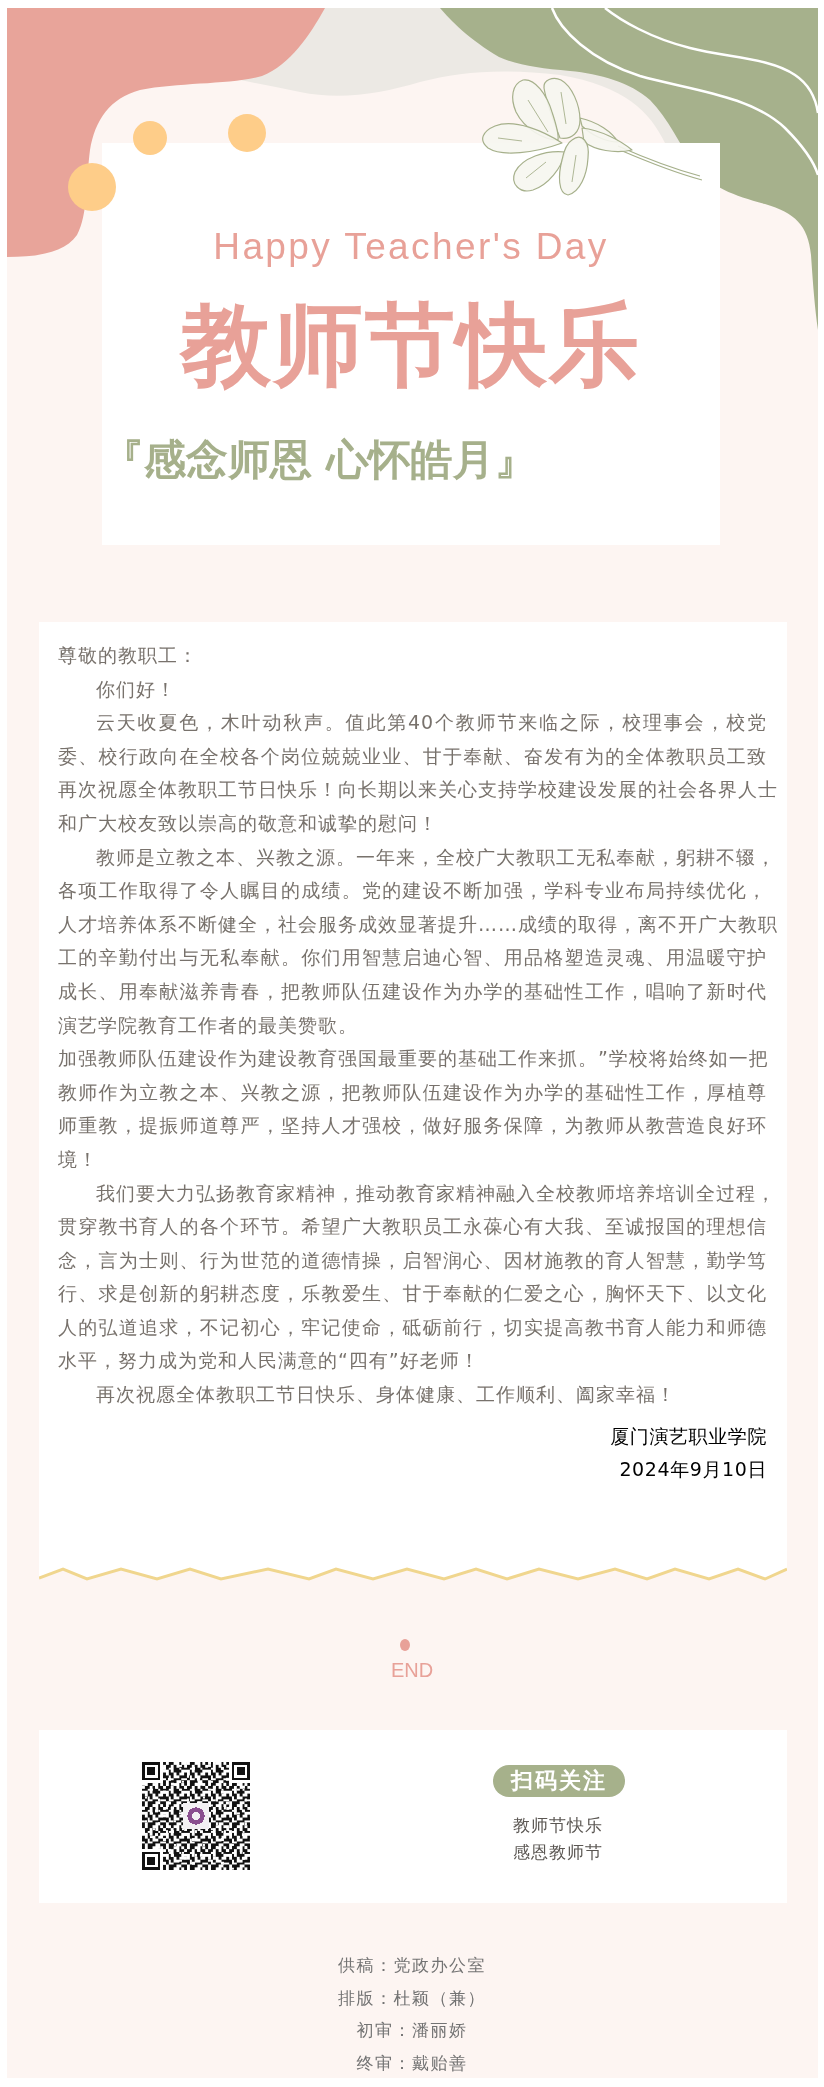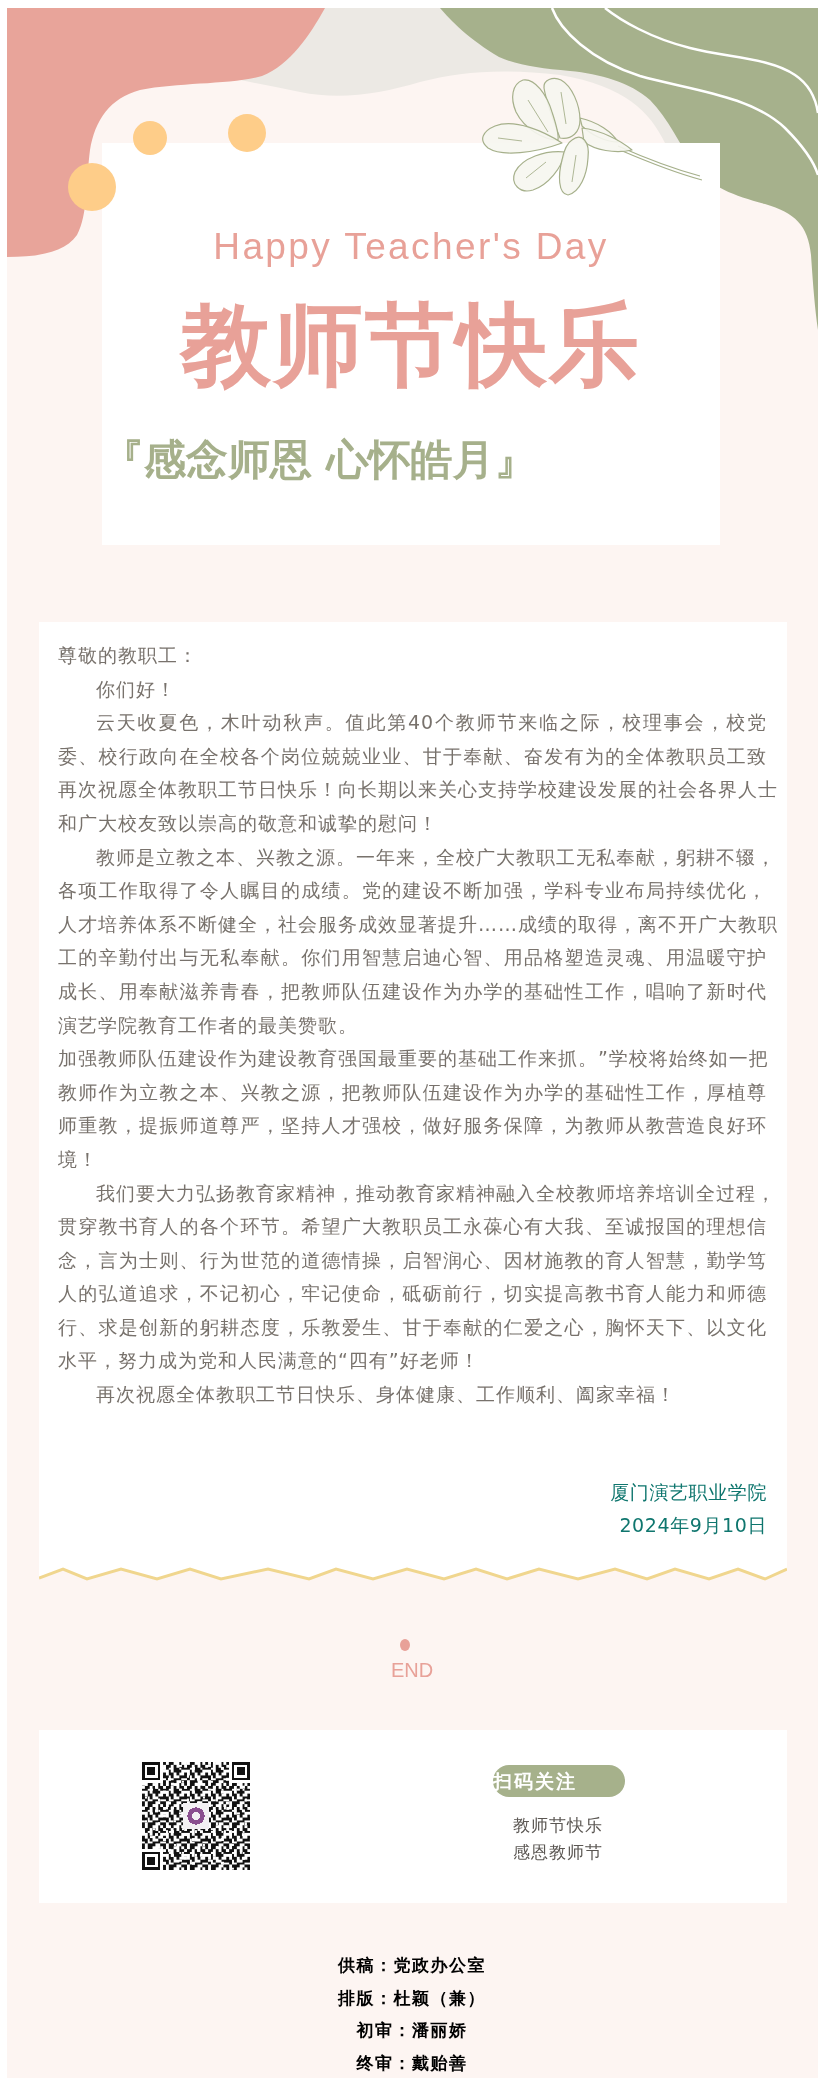--- a/index.html
+++ b/index.html
@@ -29,47 +29,47 @@
   .letter-card { left: 39px; top: 622px; width: 748px; height: 947px; background: #ffffff; }
   .zigzag { left: 39px; top: 1560px; width: 748px; height: 24px; }
   .letter-text {
     left: 58px; top: 639px; width: 709px;
     font-size: 19px; line-height: 33.6px; letter-spacing: 1px; color: #78726c;
   }
   .line { display: block; white-space: nowrap; text-align: justify; text-align-last: justify; }
   .line.last { text-align-last: left; }
   .line.indent { text-indent: 38px; }
   .signature {
-    left: 58px; top: 1476px; width: 709px; text-align: right;
-    font-size: 19px; line-height: 33px; letter-spacing: 0.6px; color: #0f766e;
+    left: 58px; top: 1420px; width: 709px; text-align: right;
+    font-size: 19px; line-height: 33px; letter-spacing: 0.6px; color: #000000;
   }
   .signature div { display: block; }
 
   .end-dot { left: 400px; top: 1639px; width: 10px; height: 12px; border-radius: 50%; background: #e8a198; }
   .end-label {
     left: 0; top: 1658px; width: 824px; text-align: center;
     font-family: "Liberation Sans", sans-serif; font-weight: normal; font-size: 20px; line-height: 24px; color: #e8a198;
   }
 
   .follow-card { left: 39px; top: 1730px; width: 748px; height: 173px; background: #ffffff; }
   .qr { left: 142px; top: 1762px; width: 108px; height: 108px; }
   .follow-badge {
     left: 493px; top: 1765px; width: 132px; height: 32px; border-radius: 16px;
-    background: #a6b18b; color: #ffffff; 
-    font-size: 19px; font-weight: bold; line-height: 32px; letter-spacing: 2px;
+    background: #a6b18b; color: #ffffff; text-align: center;
+    font-size: 22px; font-weight: bold; line-height: 32px; letter-spacing: 2px;
   }
   .follow-lines {
     left: 478px; top: 1812px; width: 160px; text-align: center;
     font-size: 17px; line-height: 27px; letter-spacing: 1px; color: #5b5753;
   }
   .follow-lines div { display: block; }
 
   .credits {
     left: 0; top: 1949px; width: 824px; text-align: center;
-    font-size: 17px; line-height: 32.7px; letter-spacing: 1.5px; color: #000000; font-weight: bold;
+    font-size: 17px; line-height: 32.7px; letter-spacing: 1.5px; color: #737373;
   }
   .credits div { display: block; }
 </style>
 </head>
 <body>
 
 <div class="abs page-bg"></div>
 
 <svg class="abs deco" viewBox="0 0 824 560" xmlns="http://www.w3.org/2000/svg">
   <path fill="#ece9e4" d="M240 8 H705 V143 H665 C650 112 625 86 560 75 C500 68 460 72 420 82 C380 94 340 100 300 92 C280 88 260 84 240 80 Z"></path>
@@ -122,22 +122,22 @@
   <div class="line last">演艺学院教育工作者的最美赞歌。</div>
 
   <div class="line">加强教师队伍建设作为建设教育强国最重要的基础工作来抓。”学校将始终如一把</div>
   <div class="line">教师作为立教之本、兴教之源，把教师队伍建设作为办学的基础性工作，厚植尊</div>
   <div class="line">师重教，提振师道尊严，坚持人才强校，做好服务保障，为教师从教营造良好环</div>
   <div class="line last">境！</div>
 
   <div class="line indent">我们要大力弘扬教育家精神，推动教育家精神融入全校教师培养培训全过程，</div>
   <div class="line">贯穿教书育人的各个环节。希望广大教职员工永葆心有大我、至诚报国的理想信</div>
   <div class="line">念，言为士则、行为世范的道德情操，启智润心、因材施教的育人智慧，勤学笃</div>
+  <div class="line">行、求是创新的躬耕态度，乐教爱生、甘于奉献的仁爱之心，胸怀天下、以文化</div>
   <div class="line">人的弘道追求，不记初心，牢记使命，砥砺前行，切实提高教书育人能力和师德</div>
-  <div class="line">行、求是创新的躬耕态度，乐教爱生、甘于奉献的仁爱之心，胸怀天下、以文化</div>
   <div class="line last">水平，努力成为党和人民满意的“四有”好老师！</div>
 
   <div class="line last indent">再次祝愿全体教职工节日快乐、身体健康、工作顺利、阖家幸福！</div>
 </div>
 
 <div class="abs signature">
   <div>厦门演艺职业学院</div>
   <div>2024年9月10日</div>
 </div>
 

